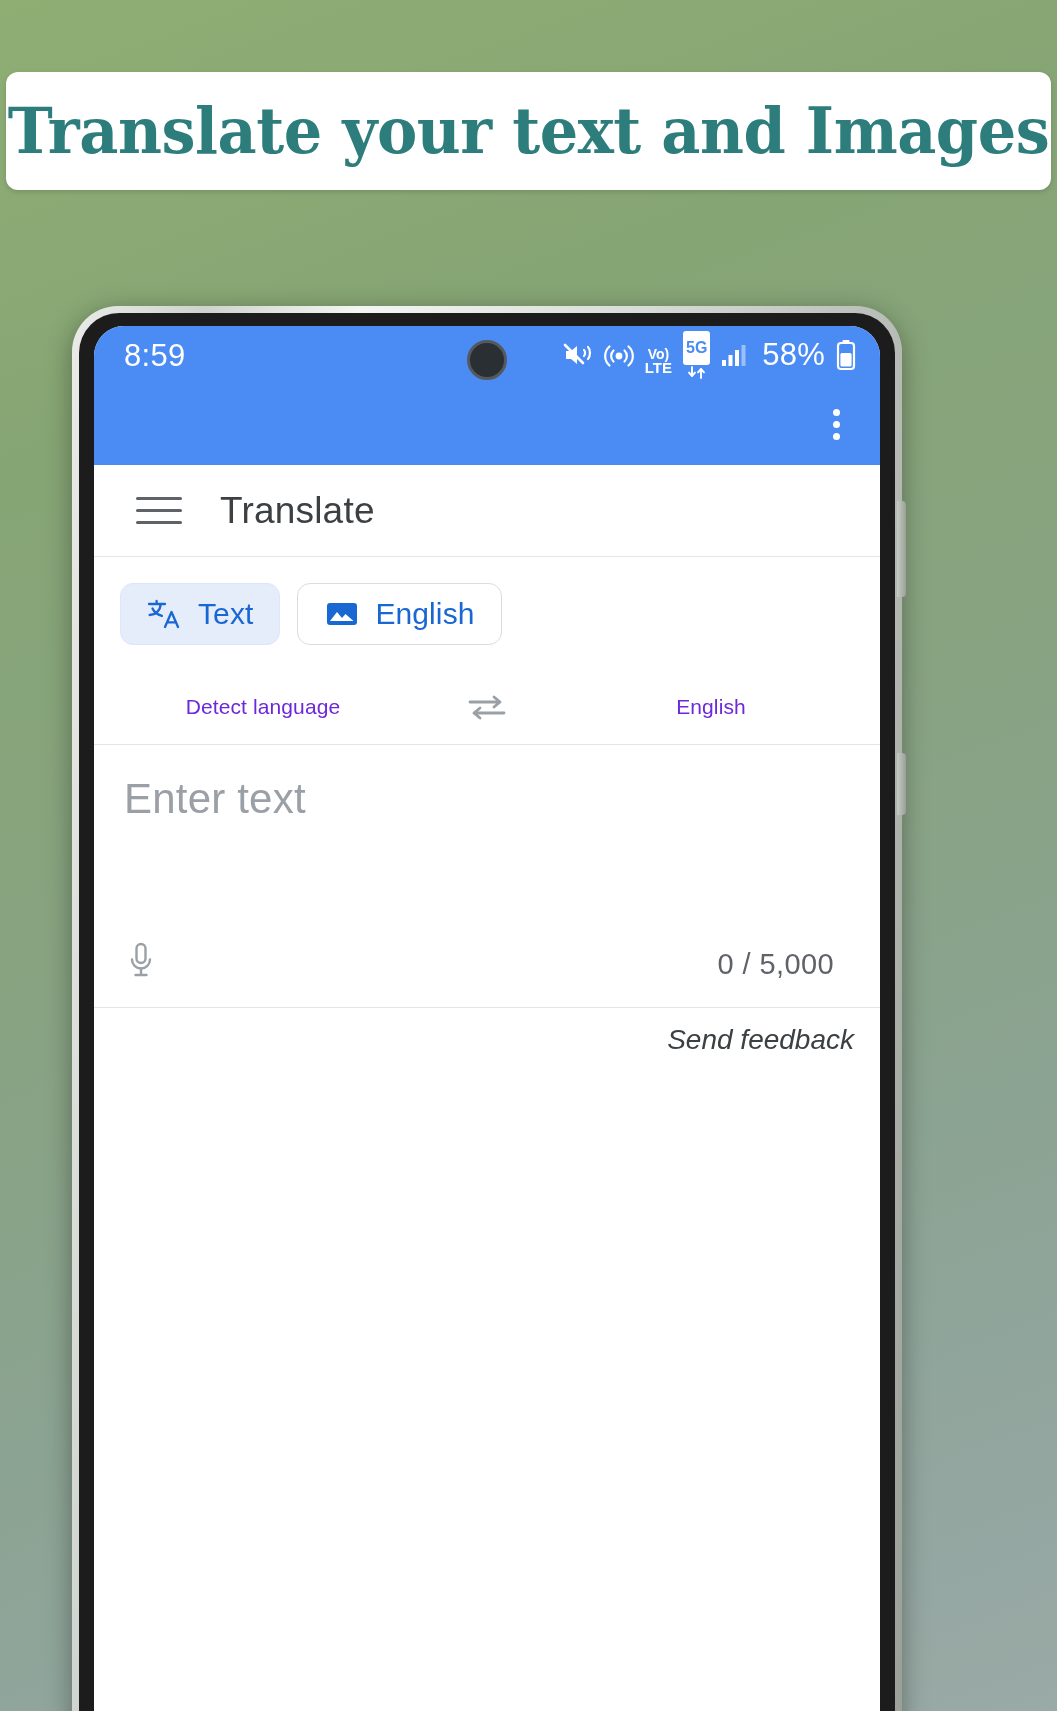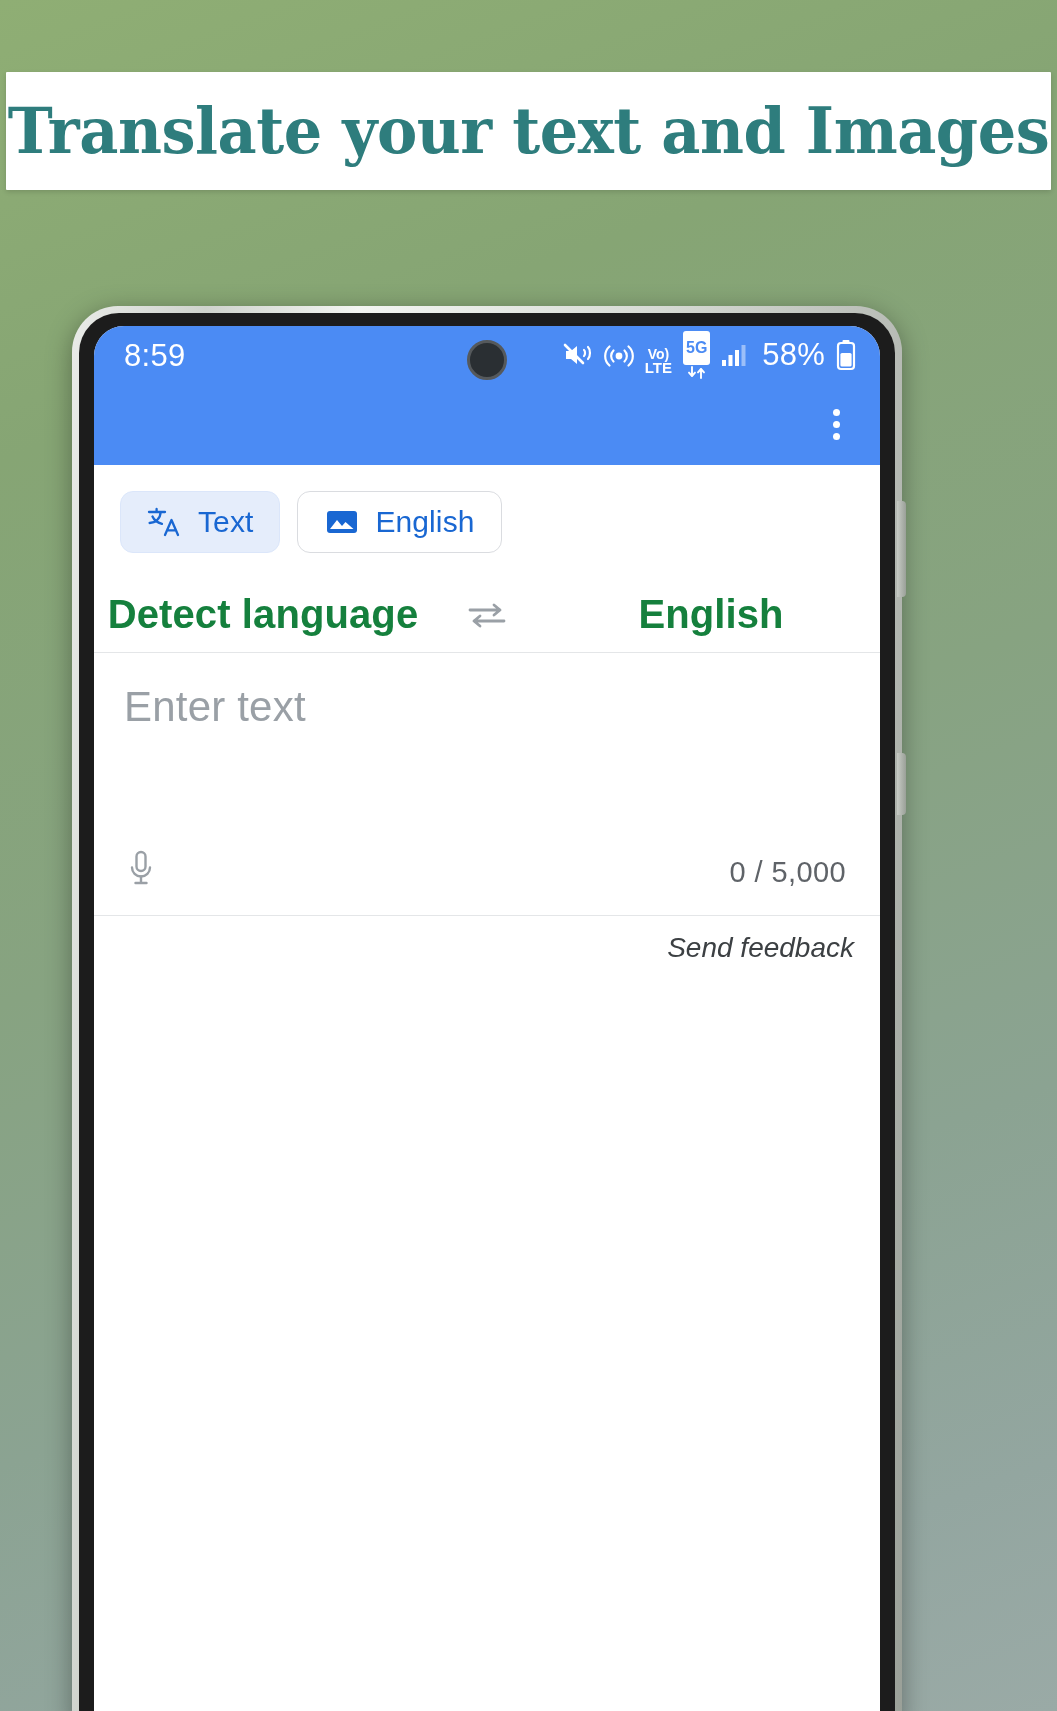--- a/index.html
+++ b/index.html
@@ -10,21 +10,21 @@
     position:relative;
     background:linear-gradient(160deg,#8fae74 0%,#86a574 22%,#87a381 48%,#8ba392 70%,#93a6a0 88%,#9aaaa6 100%);
   }
 
   
   .banner {
     position:absolute;
     left:6px; top:72px;
     width:1045px; height:118px;
     background:#ffffff;
-    border-radius:1px;
+    border-radius:12px;
     display:flex;
     align-items:center;
     justify-content:center;
     box-shadow:0 2px 5px rgba(0,0,0,0.14);
   }
   .banner-text {
     font-family:"DejaVu Serif", serif;
     font-weight:bold;
     font-size:63px;
     letter-spacing:-0.5px;
@@ -153,44 +153,44 @@
   
   .lang-row {
     display:flex; align-items:center;
     height:76px;
     background:#ffffff;
     border-bottom:1px solid #e4e6e8;
   }
   .lang-btn {
     flex:1;
     text-align:center;
-    font-size:40px;
-    color:#15803d;
-    font-weight:bold;
+    font-size:21px;
+    color:#6d28d9;
+    font-weight:normal;
     letter-spacing:0.1px;
     cursor:pointer;
   }
   .swap { width:110px; display:flex; align-items:center; justify-content:center; cursor:pointer; }
 
   
   .input-area {
     background:#ffffff;
     padding:30px 0 0 0;
     position:relative;
     height:262px;
   }
   .placeholder {
     font-size:42px;
     color:#9aa0a6;
     padding-left:30px;
     letter-spacing:0.2px;
   }
   .input-footer {
     position:absolute;
-    left:0; right:4px; bottom:20px;
+    left:0; right:16px; bottom:20px;
     display:flex; align-items:center; justify-content:space-between;
     padding:0 30px 0 32px;
   }
   .counter { font-size:29px; color:#5f6368; letter-spacing:0.4px; }
   .divider { height:1px; background:#e4e6e8; }
 
   
   .feedback-row {
     background:#ffffff;
     display:flex; justify-content:flex-end;
@@ -283,20 +283,28 @@
         </div>
 
         <div class="appbar">
           <div class="kebab">
             <span></span>
               <span></span>
               <span></span>
           </div>
         </div>
 
+        <div class="tr-header">
+          <div class="hamburger">
+            <span></span>
+              <span></span>
+              <span></span>
+          </div>
+          <div class="tr-title">Translate</div>
+        </div>
 
         <div class="tabs">
 
           <div class="tab active">
             <span>
               <svg width="36" height="32" viewBox="0 0 36 32">
                 <path d="M2 6h16M9.6 3v3M13.6 6c0 6-5 11-11 11M5.5 10.5c1.6 3.6 5.4 6.2 9.4 7.4" stroke="#1967d2" stroke-width="2.3" fill="none" stroke-linecap="round" stroke-linejoin="round"></path>
                 <path d="M18 29l6.5-15 6.5 15M20.6 24.4h7.8" stroke="#1967d2" stroke-width="2.3" fill="none" stroke-linecap="round" stroke-linejoin="round"></path>
               </svg>
             </span>

